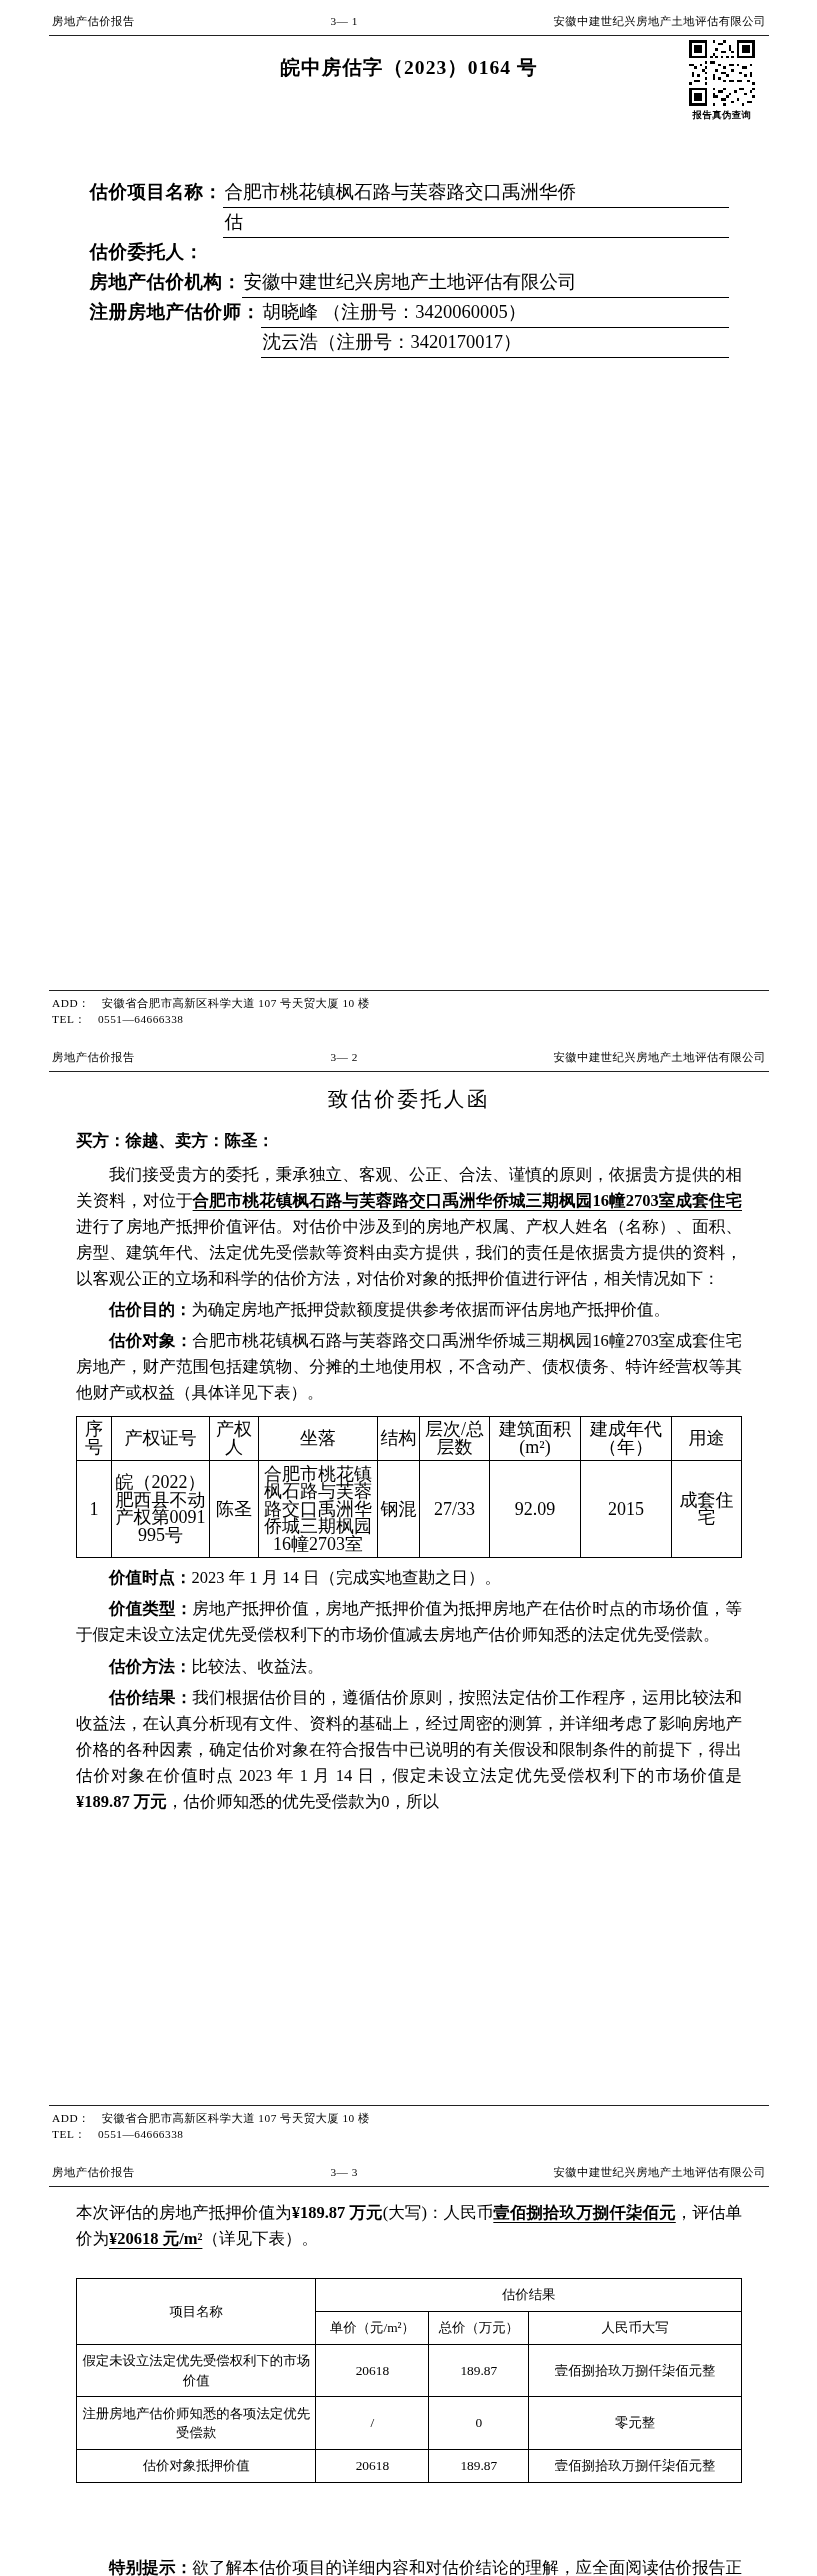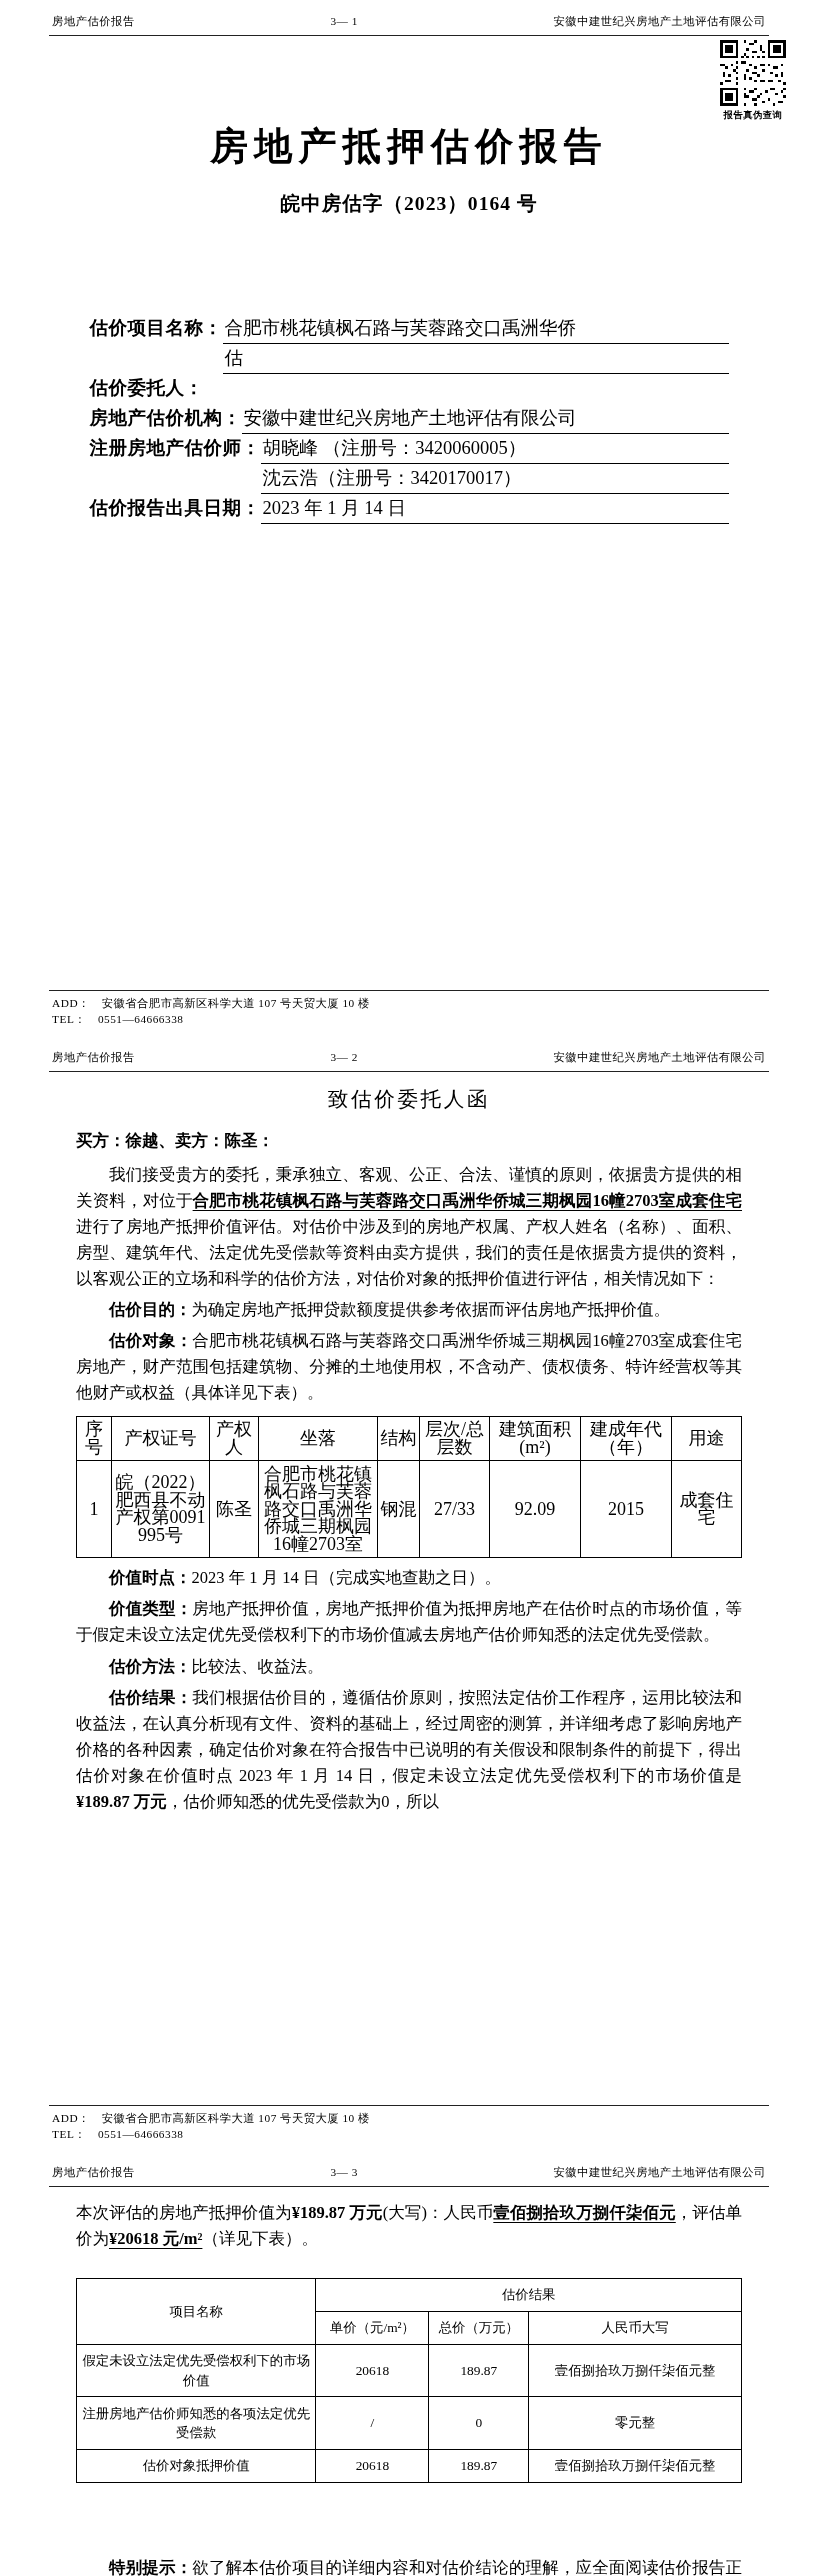--- a/index.html
+++ b/index.html
@@ -20,21 +20,21 @@
     display:flex; justify-content:space-between; align-items:baseline;
     font-size:11.3px; letter-spacing:0.5px;
     padding:1px 3.1px 5.2px; border-bottom:1px solid #222;
   }
   .pg-footer {
     margin-top:auto; border-top:1px solid #222;
     font-size:11.3px; line-height:16.5px; padding:4.1px 3.1px 0; letter-spacing:0.5px;
   }
 
   
-  .qr-wrap { position:absolute; top:40px; right:29px; width:72px; text-align:center; }
+  .qr-wrap { position:absolute; top:40px; right:60px; width:72px; text-align:center; }
   .qr-wrap svg { display:block; margin:0 auto; }
   .qr-caption { font-size:9.3px; margin-top:2.6px; letter-spacing:0.5px; font-weight:700; }
 
   .cover-title { margin-top:85px; text-align:center; font-size:38px; font-weight:700; letter-spacing:6.2px; }
   .doc-no { margin-top:18.5px; text-align:center; font-size:19.6px; font-weight:700; letter-spacing:1px; }
 
   .fields { margin:98px auto 0; width:639px; font-size:18.5px; }
   .frow { display:flex; align-items:baseline; height:30px; }
   .flabel { font-weight:700; white-space:nowrap; letter-spacing:0.5px; }
   .fval { flex:1; border-bottom:1px solid #000; padding:0 2.1px 2.6px; white-space:nowrap; }
@@ -152,21 +152,20 @@
             <rect x="24" y="21" width="1" height="1"></rect>
             <rect x="9" y="24" width="1" height="1"></rect>
             <rect x="13" y="24" width="1" height="1"></rect>
             <rect x="9" y="20" width="1" height="2"></rect>
             <rect x="24" y="18" width="1" height="1"></rect>
         </g>
       </svg>
       <div class="qr-caption">报告真伪查询</div>
     </div>
 
-    <h1 class="cover-title">房地产抵押估价报告</h1>
     <div class="doc-no">皖中房估字（2023）0164 号</div>
 
     <div class="fields">
       <div class="frow">
         <span class="flabel">估价项目名称：</span>
         <span class="fval">合肥市桃花镇枫石路与芙蓉路交口禹洲华侨</span>
       </div>
       <div class="frow">
         <span class="flabel ghost">估价项目名称：</span>
         <span class="fval">估</span>
@@ -178,24 +177,20 @@
         <span class="flabel">房地产估价机构：</span>
         <span class="fval">安徽中建世纪兴房地产土地评估有限公司</span>
       </div>
       <div class="frow">
         <span class="flabel">注册房地产估价师：</span>
         <span class="fval">胡晓峰 （注册号：3420060005）</span>
       </div>
       <div class="frow">
         <span class="flabel ghost">注册房地产估价师：</span>
         <span class="fval">沈云浩（注册号：3420170017）</span>
-      </div>
-      <div class="frow">
-        <span class="flabel">估价报告出具日期：</span>
-        <span class="fval">2023 年 1 月 14 日</span>
       </div>
     </div>
 
     <div class="pg-footer">
       <div>ADD：　安徽省合肥市高新区科学大道 107 号天贸大厦 10 楼</div>
       <div>TEL：　0551—64666338</div>
     </div>
   </section>
 
   <section class="page page2">

